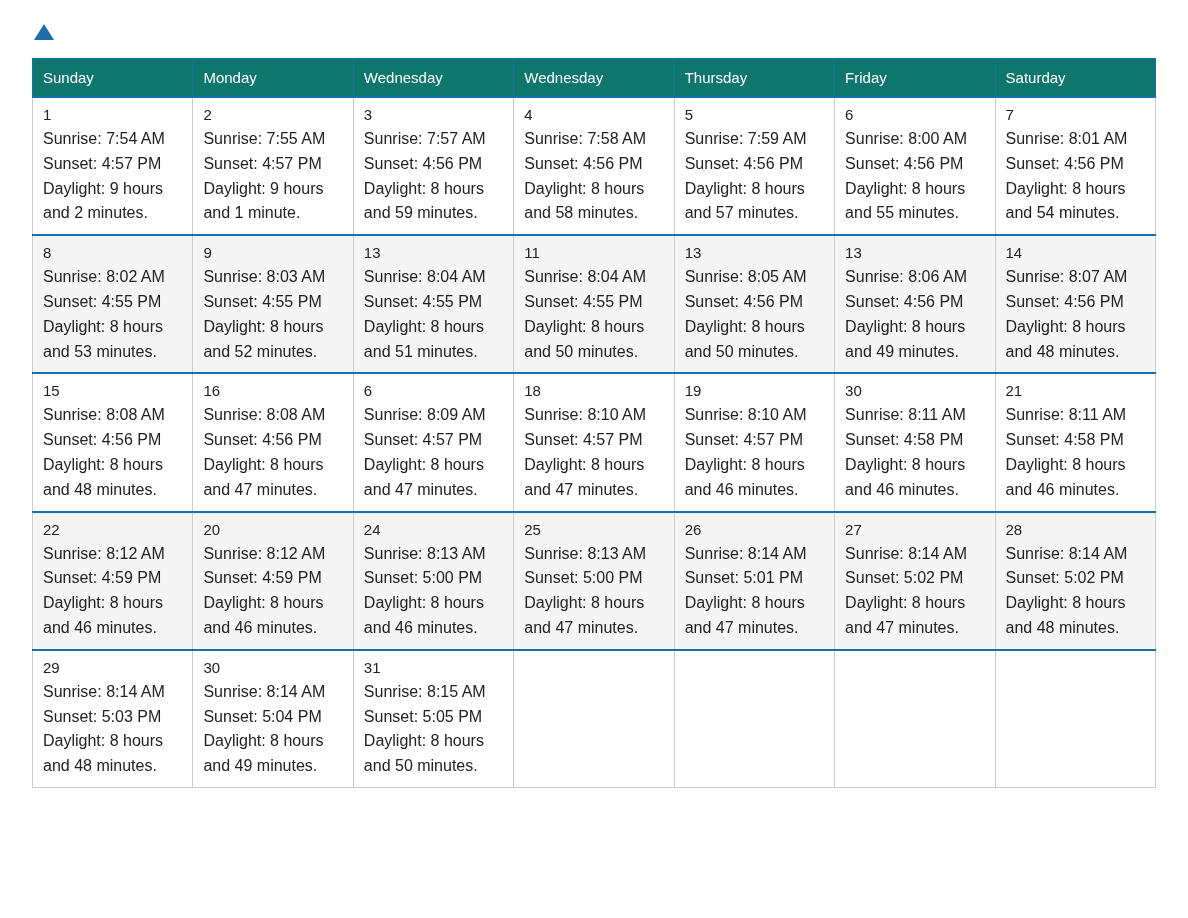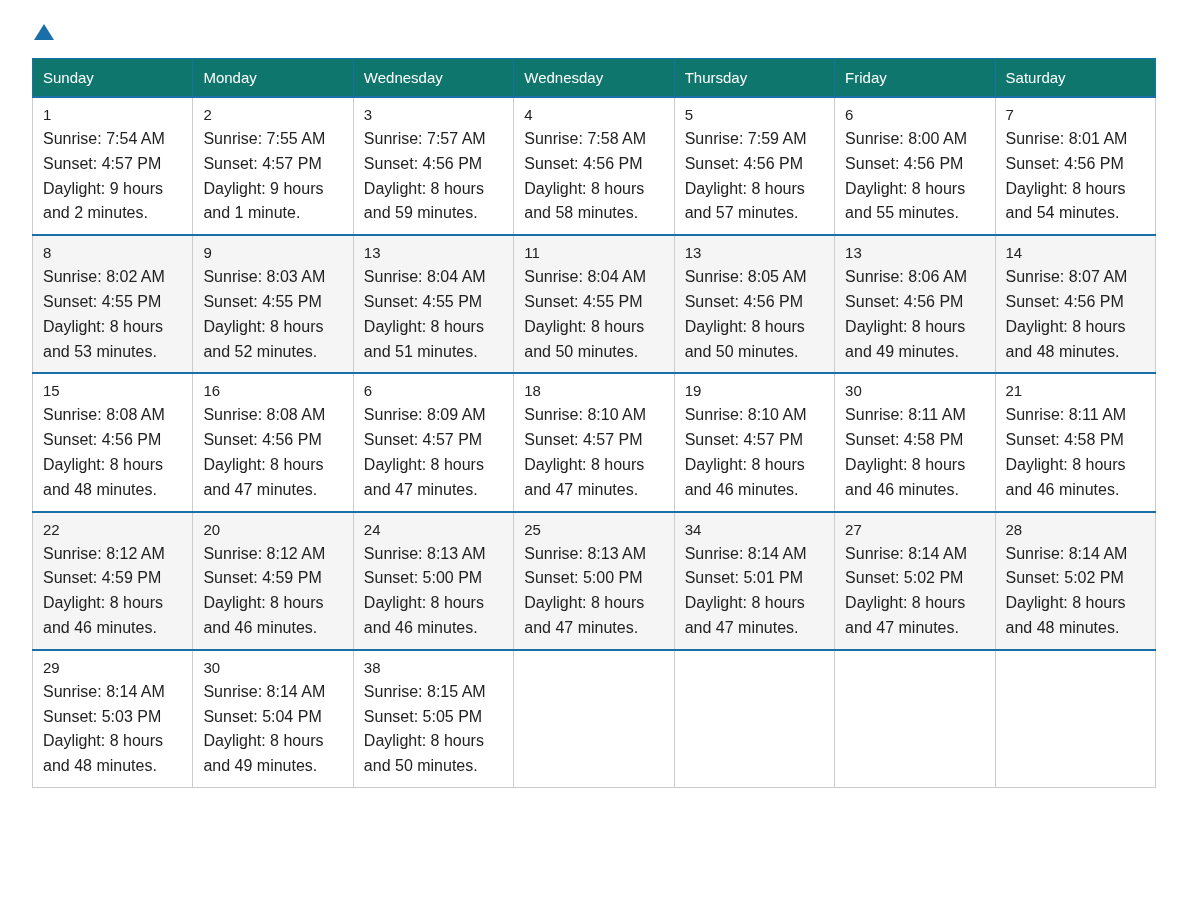--- a/index.html
+++ b/index.html
@@ -244,21 +244,21 @@
         </td>
         <td>
           <span class="day-number">24</span>
           <div class="day-info">Sunrise: 8:13 AM<br>Sunset: 5:00 PM<br>Daylight: 8 hours and 46 minutes.</div>
         </td>
         <td>
           <span class="day-number">25</span>
           <div class="day-info">Sunrise: 8:13 AM<br>Sunset: 5:00 PM<br>Daylight: 8 hours and 47 minutes.</div>
         </td>
         <td>
-          <span class="day-number">34</span>
+          <span class="day-number">26</span>
           <div class="day-info">Sunrise: 8:14 AM<br>Sunset: 5:01 PM<br>Daylight: 8 hours and 47 minutes.</div>
         </td>
         <td>
           <span class="day-number">27</span>
           <div class="day-info">Sunrise: 8:14 AM<br>Sunset: 5:02 PM<br>Daylight: 8 hours and 47 minutes.</div>
         </td>
         <td>
           <span class="day-number">28</span>
           <div class="day-info">Sunrise: 8:14 AM<br>Sunset: 5:02 PM<br>Daylight: 8 hours and 48 minutes.</div>
         </td>
@@ -266,21 +266,21 @@
       <tr class="row-odd">
         <td>
           <span class="day-number">29</span>
           <div class="day-info">Sunrise: 8:14 AM<br>Sunset: 5:03 PM<br>Daylight: 8 hours and 48 minutes.</div>
         </td>
         <td>
           <span class="day-number">30</span>
           <div class="day-info">Sunrise: 8:14 AM<br>Sunset: 5:04 PM<br>Daylight: 8 hours and 49 minutes.</div>
         </td>
         <td>
-          <span class="day-number">38</span>
+          <span class="day-number">31</span>
           <div class="day-info">Sunrise: 8:15 AM<br>Sunset: 5:05 PM<br>Daylight: 8 hours and 50 minutes.</div>
         </td>
         <td class="empty-cell"></td>
         <td class="empty-cell"></td>
         <td class="empty-cell"></td>
         <td class="empty-cell"></td>
       </tr>
     </tbody>
 </table>
 

